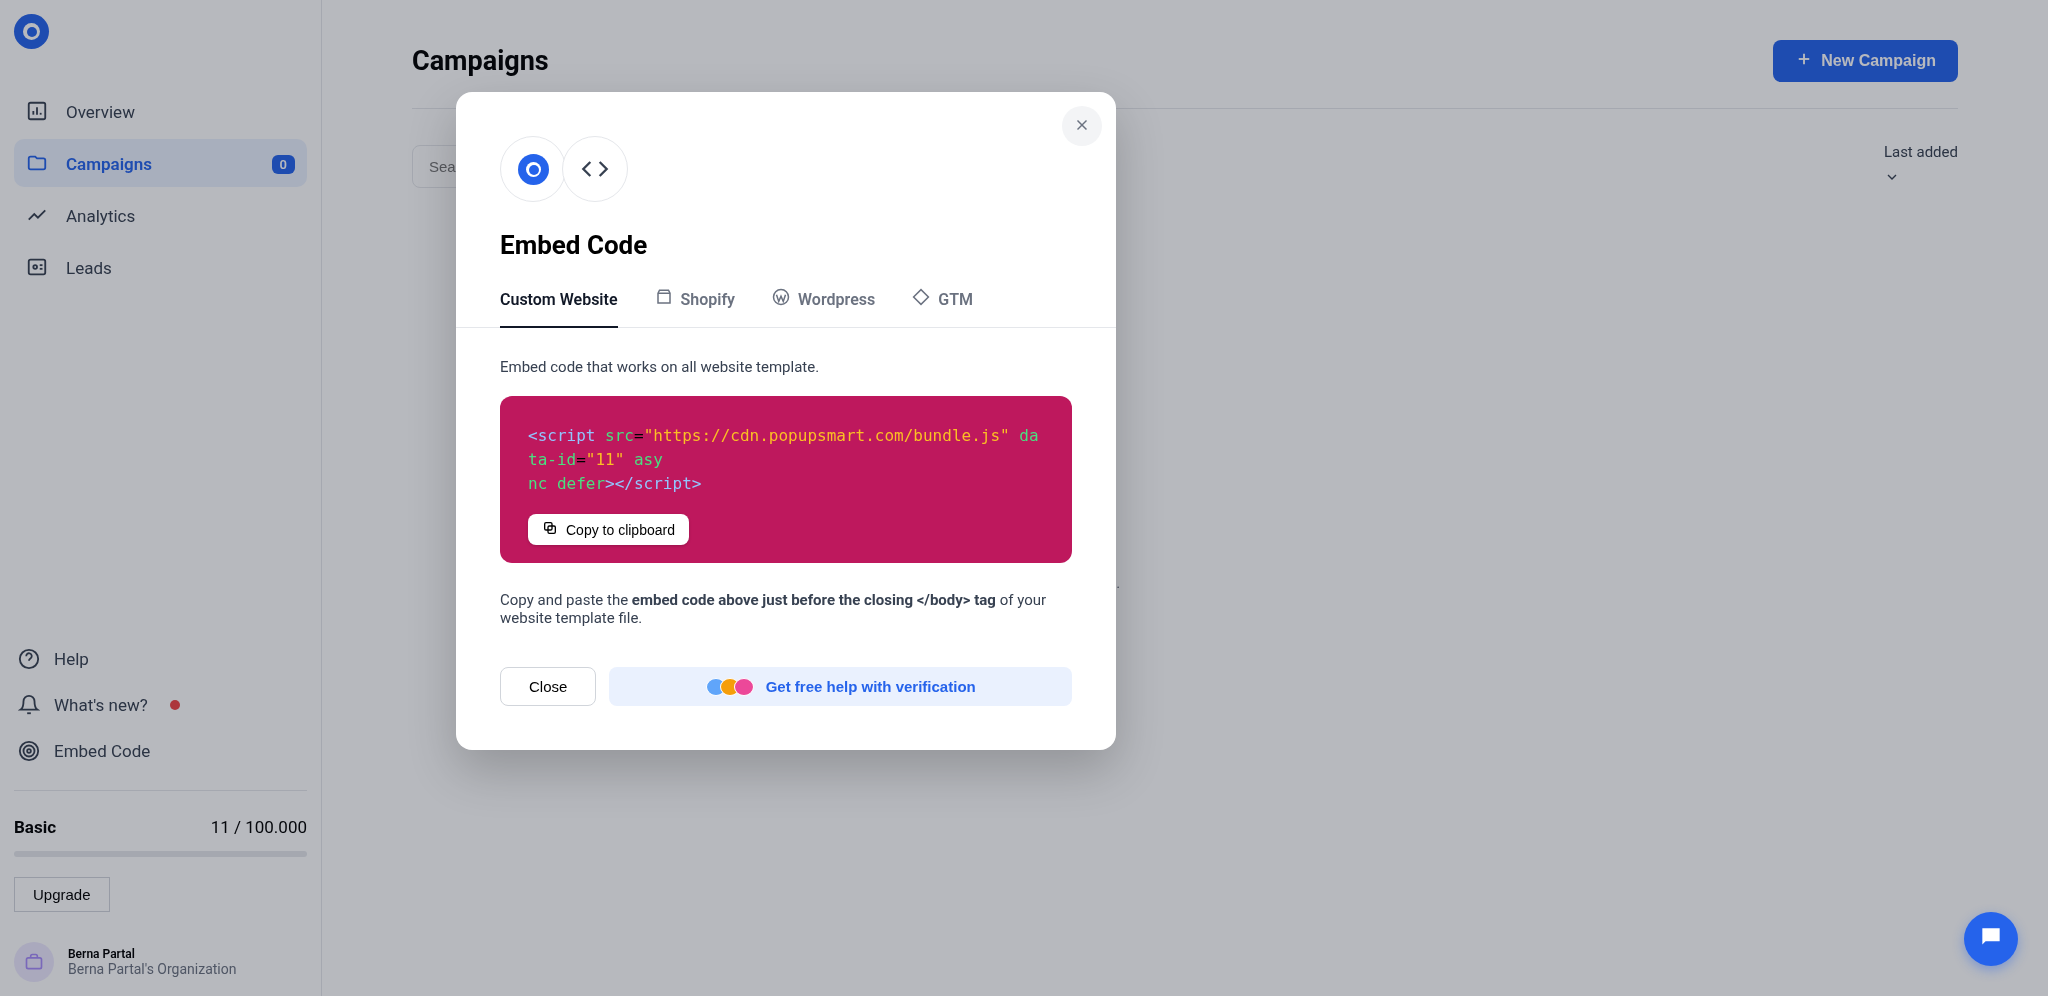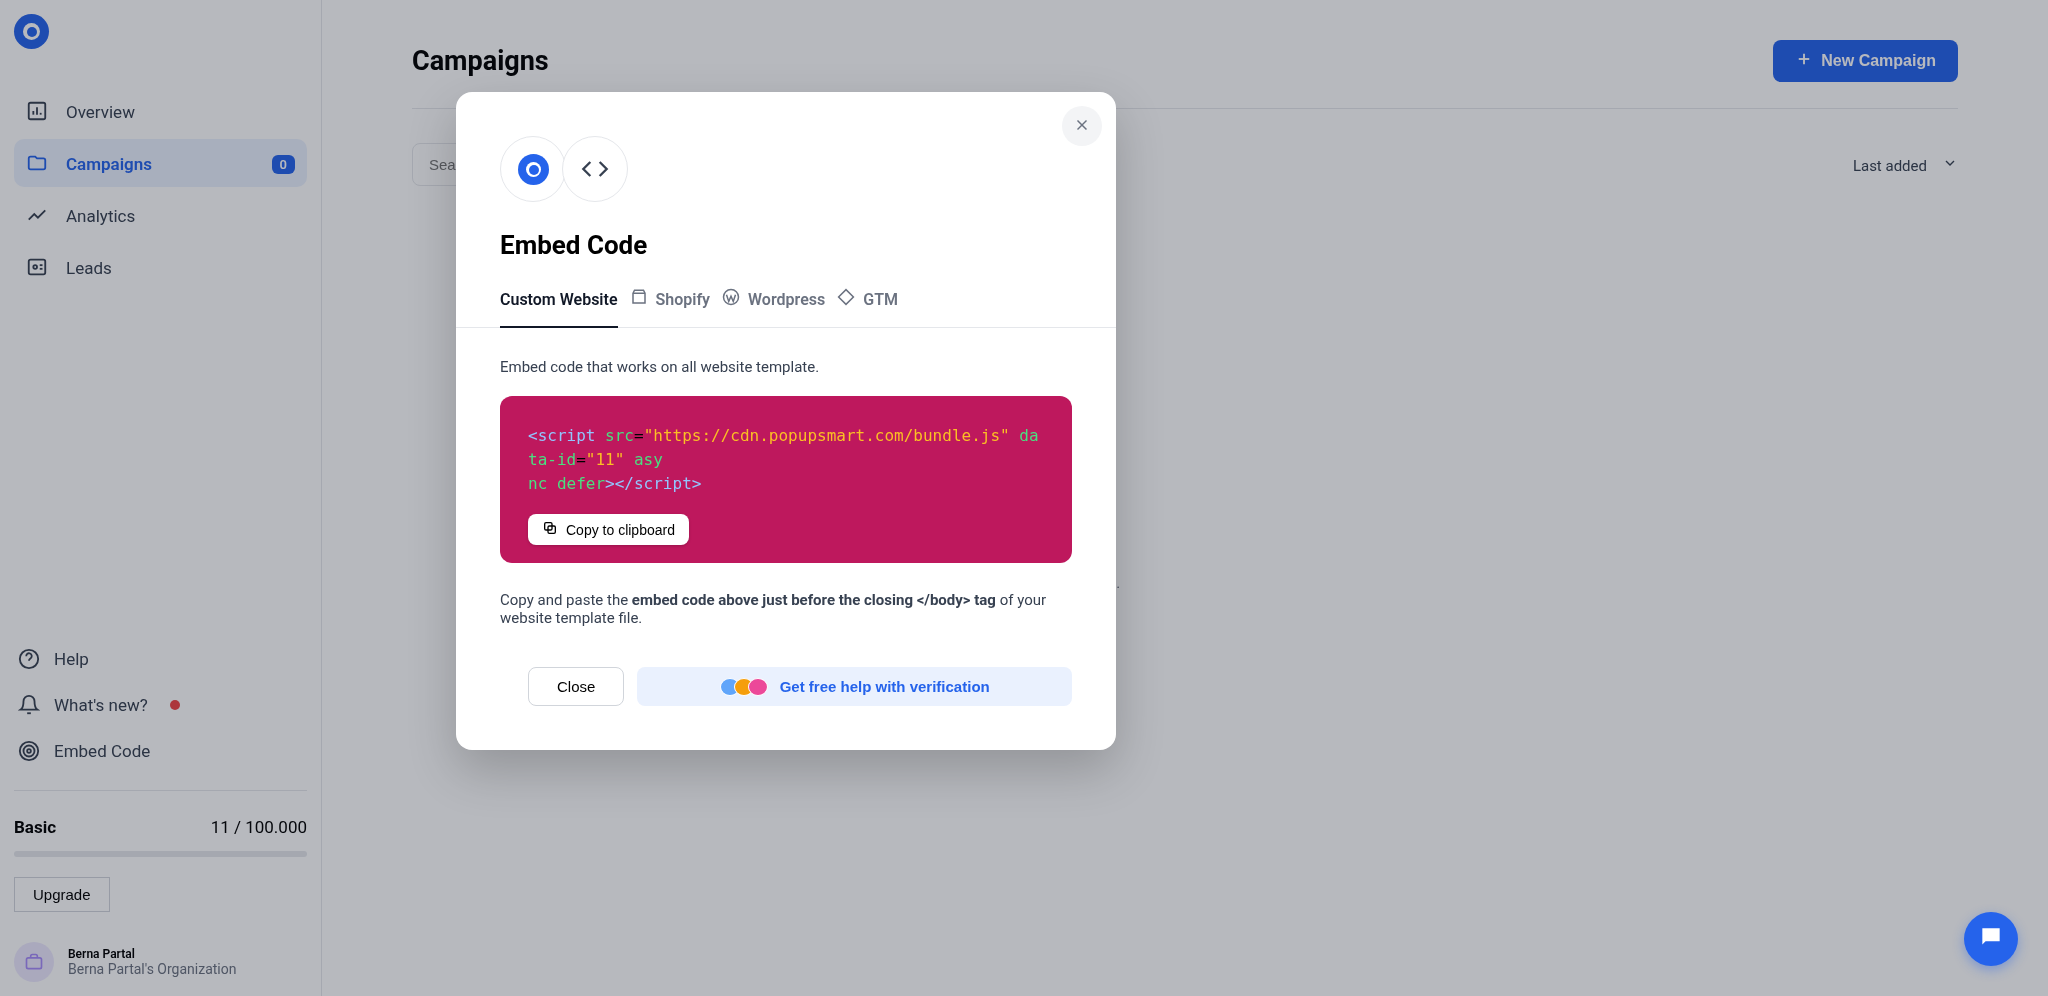--- a/index.html
+++ b/index.html
@@ -113,21 +113,21 @@
     }
     .toolbar-row { display: flex; justify-content: space-between; align-items: center; }
     .search-input {
       flex: 1;
       border: 1px solid #e5e7eb;
       border-radius: 8px;
       padding: 12px 16px;
       font-size: 15px;
       max-width: 100px;
     }
-    .sort-btn { display: flex; align-items: flex-end; gap: 15px; font-size: 15px; color: #374151; cursor: pointer; }
+    .sort-btn { display: flex; align-items: flex-start; gap: 8px; font-size: 15px; color: #374151; cursor: pointer; flex-direction: column; }
     .modal-overlay {
       position: absolute; inset: 0;
       background: rgba(17, 24, 39, 0.3);
       display: flex; align-items: flex-start; justify-content: flex-start;
     }
     .modal {
       position: absolute;
       left: 456px; top: 92px;
       width: 660px;
       background: #fff;
@@ -146,21 +146,21 @@
     .modal-icons { display: flex; gap: -4px; margin-bottom: 28px; }
     .modal-icon-circle {
       width: 66px; height: 66px;
       border: 1px solid #e5e7eb;
       border-radius: 50%;
       display: flex; align-items: center; justify-content: center;
       background: #fff;
     }
     .modal-icon-circle.shift { margin-left: -4px; }
     .modal-title { font-size: 26px; font-weight: 700; margin-bottom: 28px; }
-    .tabs { display: flex; gap: 12px; border-bottom: 1px solid #e5e7eb; margin: 0 -44px; padding: 0 44px; }
+    .tabs { display: flex; gap: 37px; border-bottom: 1px solid #e5e7eb; margin: 0 -44px; padding: 0 44px; }
     .tab {
       display: flex; align-items: center; gap: 8px;
       padding-bottom: 16px;
       font-size: 16px; font-weight: 600;
       color: #6b7280;
       cursor: pointer;
       border-bottom: 2px solid transparent;
       margin-bottom: -1px;
     }
     .tab.active { color: #111827; border-bottom-color: #111827; }
@@ -183,21 +183,21 @@
       border-radius: 8px;
       padding: 6px 14px;
       font-size: 14px;
       font-weight: 500;
       display: flex; align-items: center; gap: 8px;
       cursor: pointer;
       margin-top: 18px;
       box-shadow: 0 1px 3px rgba(0,0,0,0.2);
     }
     .modal-hint { font-size: 15px; color: #374151; margin-bottom: 40px; }
-    .modal-footer { display: flex; gap: 13px; margin-left: 28px; }
+    .modal-footer { display: flex; gap: 13px; }
     .close-modal-btn {
       border: 1px solid #d1d5db;
       background: #fff;
       padding: 10px 28px;
       border-radius: 8px;
       font-size: 15px;
       cursor: pointer;
     }
     .verify-btn {
       flex: 1;

